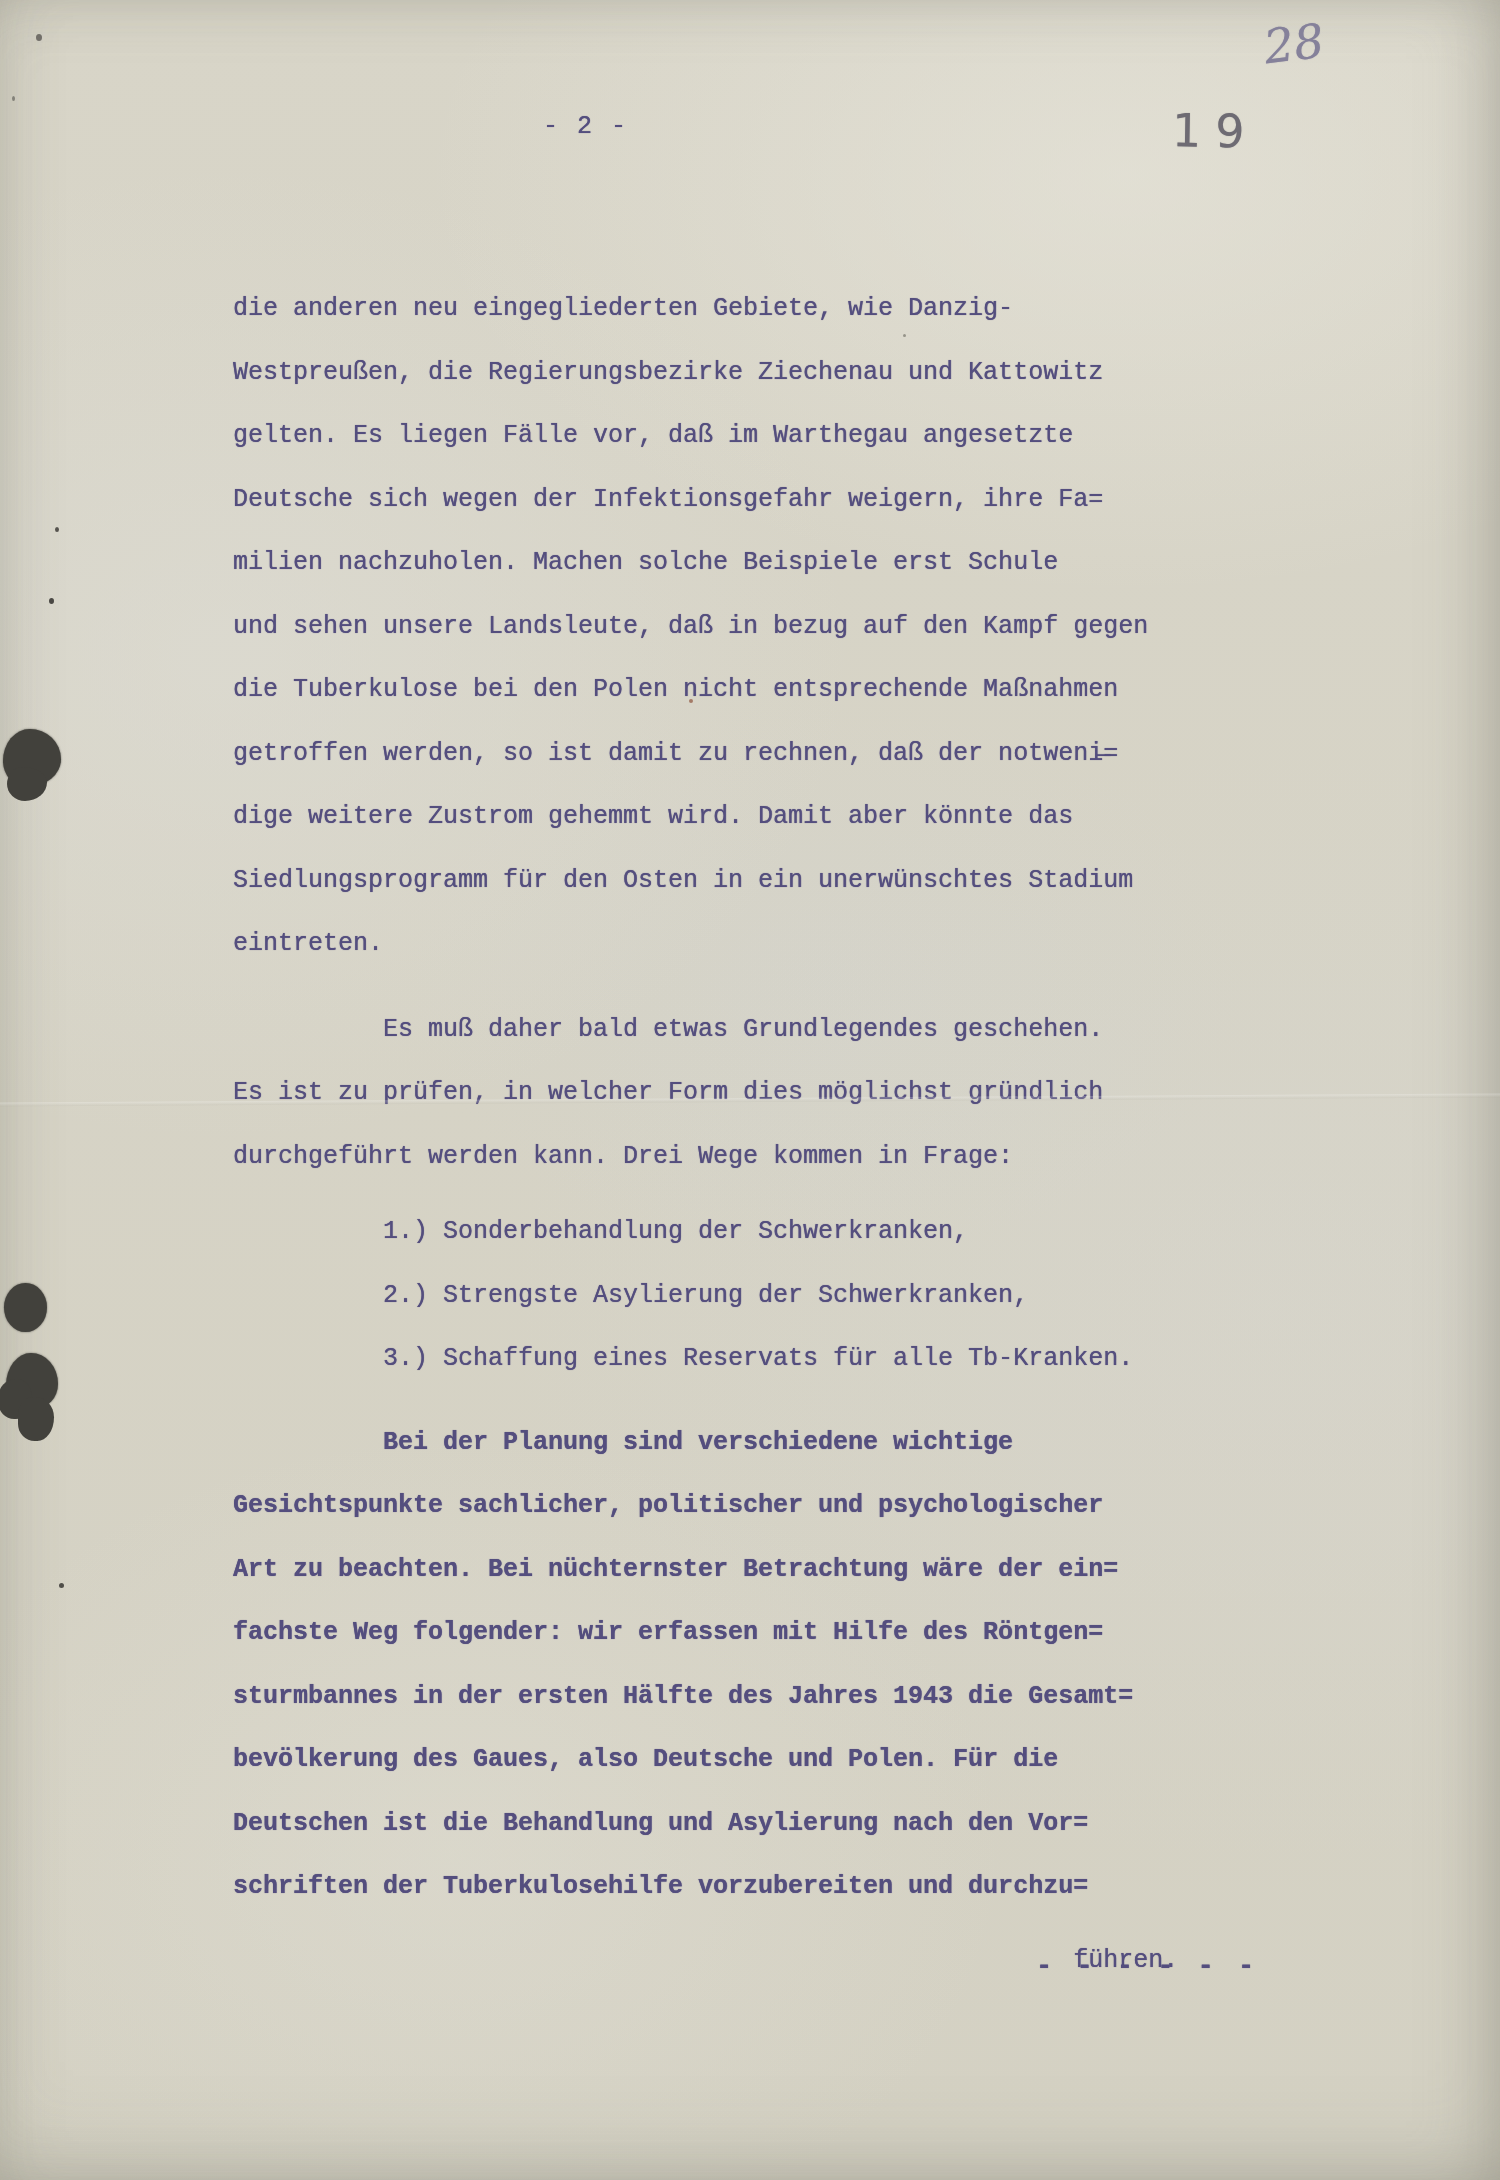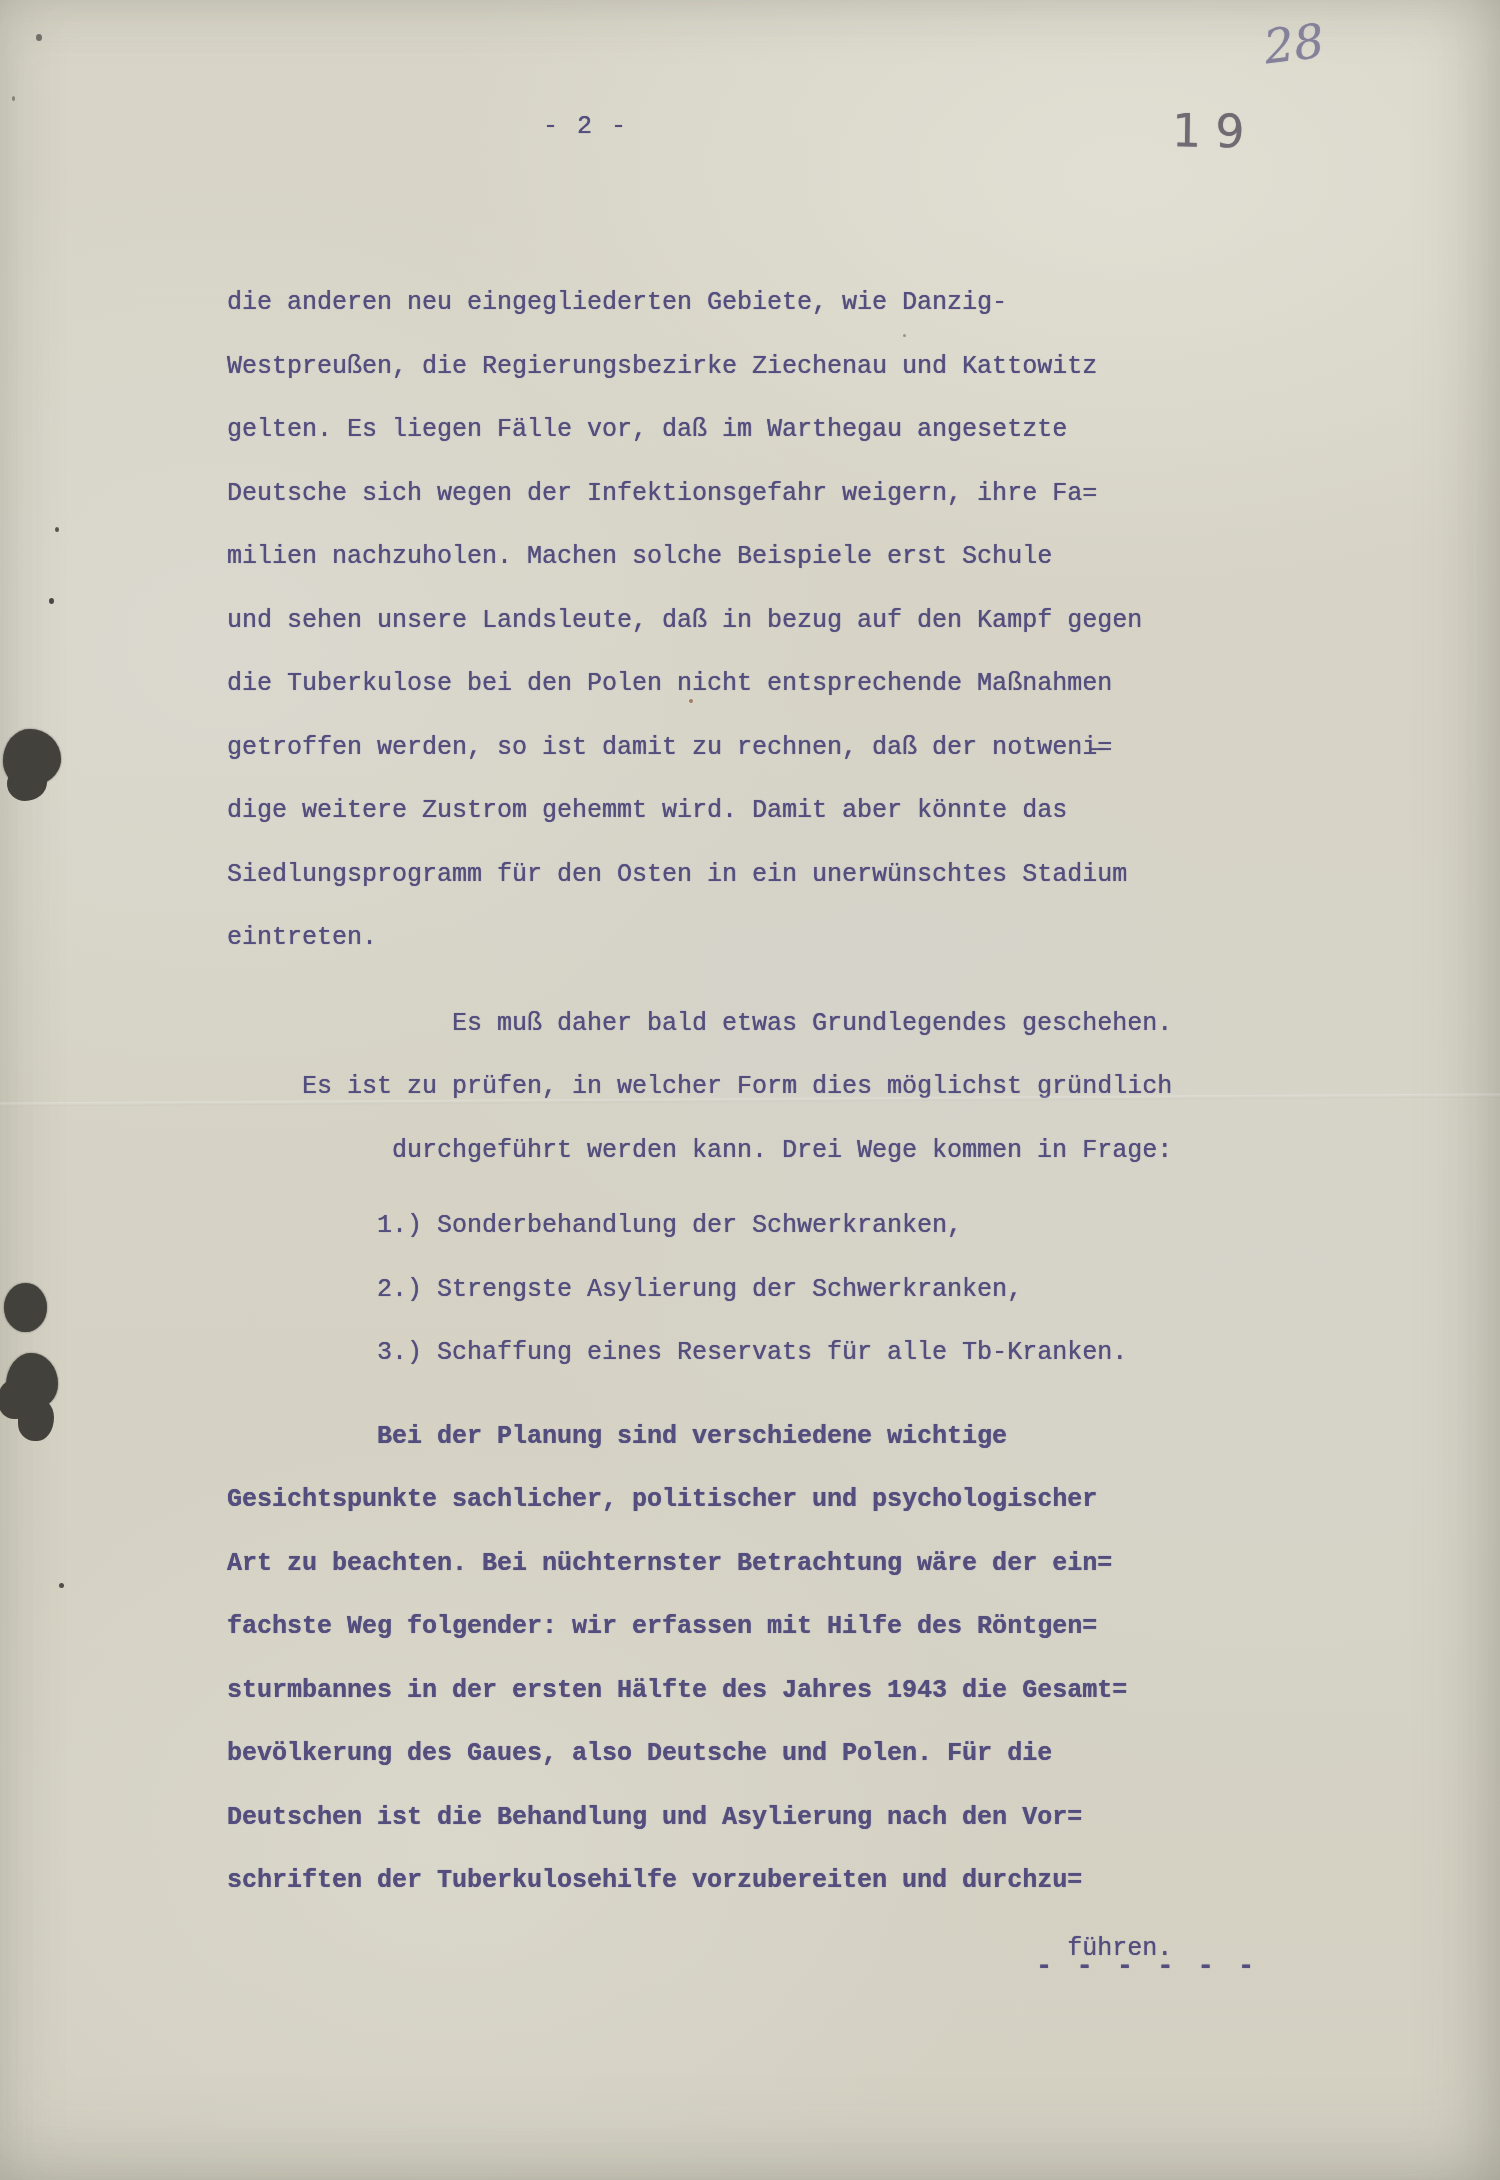--- a/index.html
+++ b/index.html
@@ -27,22 +27,22 @@
   
   .typed{
     color:#544e7e;
     text-shadow:0 0 0.9px rgba(84,78,126,.85), 0.3px 0.2px 0 rgba(84,78,126,.35);
   }
   .body-text{
     position:absolute;left:223px;top:267px;
     font-size:25px;line-height:63.5px;
     white-space:pre;
   }
-  .paragraph{margin:4px;}
-  [data-name="paragraph-2"]{margin-top:22px;text-align:right;}
+  .paragraph{margin:10px;}
+  [data-name="paragraph-2"]{margin-top:22px;}
   [data-name="numbered-list"]{margin-top:12px;font-family:Liberation Mono, monospace;}
   [data-name="paragraph-3"]{margin-top:20px;font-weight:bold;}
   [data-name="closing-line"]{margin-top:0;}
 
   .page-num{
     position:absolute;left:543px;top:112px;
     font-size:25px;letter-spacing:2px;line-height:30px;
   }
   .closing-dashes{
     position:absolute;left:1036px;top:1952px;

